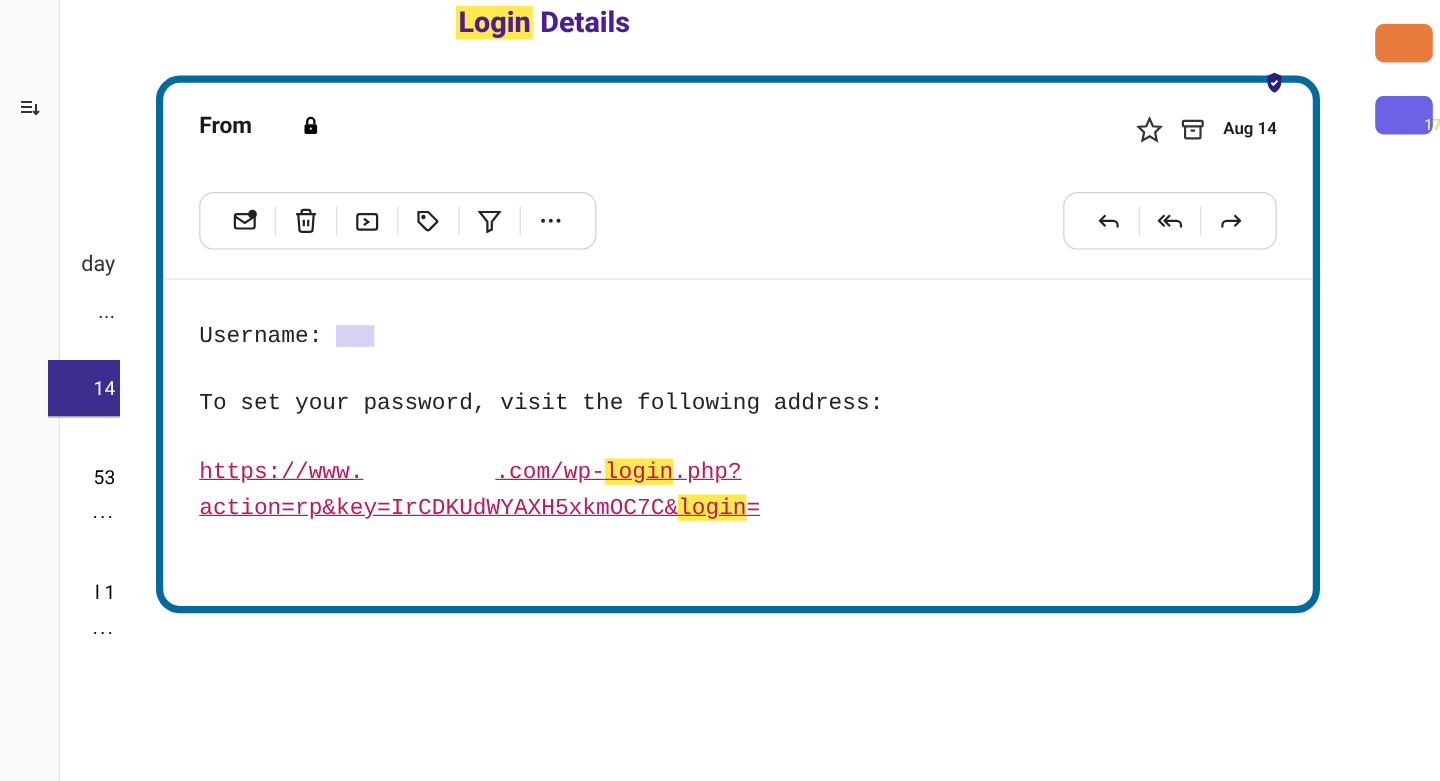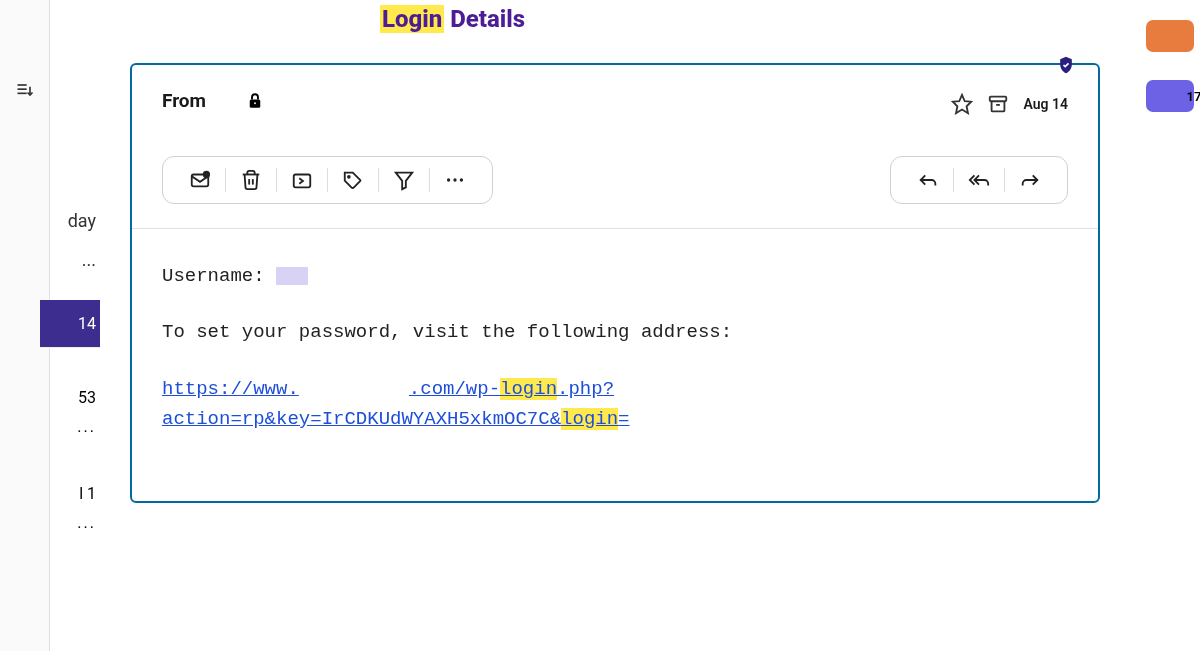--- a/index.html
+++ b/index.html
@@ -77,22 +77,22 @@
       font-size: 24px;
       font-weight: 800;
       color: #4c1d95;
     }
     .hl {
       background: #ffe94d;
       padding: 0 2px;
     }
     .card {
       margin: 0 40px 20px 80px;
-      border: 2px solid #0369a1;
-      border-radius: 6px;
+      border: 6px solid #0369a1;
+      border-radius: 20px;
       position: relative;
     }
     .verified-badge {
       position: absolute;
       right: 22px;
       top: -10px;
       width: 20px;
       height: 20px;
       z-index: 5;
     }
@@ -183,43 +183,43 @@
       display: inline-block;
       width: 32px;
       height: 18px;
       vertical-align: middle;
     }
     .redacted-blank {
       display: inline-block;
       width: 110px;
     }
     .lnk {
-      color: #1d4ed8;
+      color: #be185d;
     }
     .hl2 {
       background: #ffe94d;
     }
     .sidebar-right {
       width: 60px;
       padding-top: 20px;
       display: flex;
       flex-direction: column;
       align-items: center;
       gap: 28px;
     }
     .app-icon {
       width: 32px;
       height: 32px;
       border-radius: 7px;
       display: flex;
-      align-items: center;
+      align-items: flex-end;
       justify-content: center;
       font-size: 13px;
       font-weight: 600;
-      color: #000000;
+      color: #bef264;
       padding-left: 48px;
     }
     .app-icon.contacts { background: #e87c3f; }
     .app-icon.calendar { background: #6d62e6; }
     .app-icon.shield-app svg { display: block; }
     svg { display: block; }
   </style>
 </head>
 <body>
 

